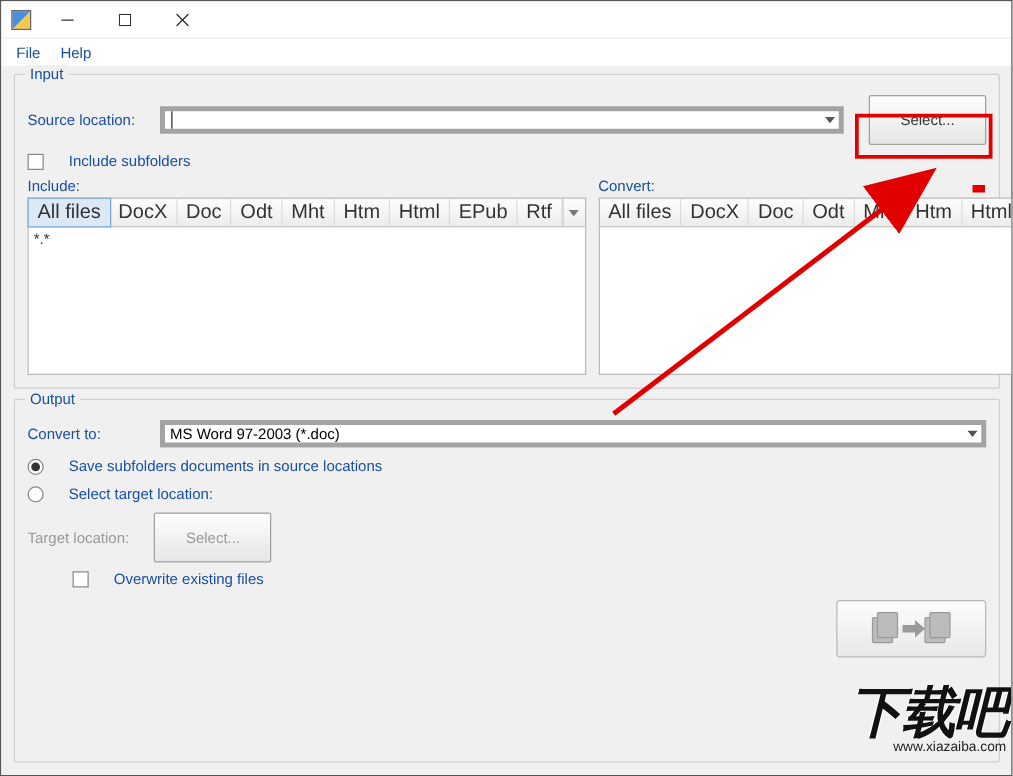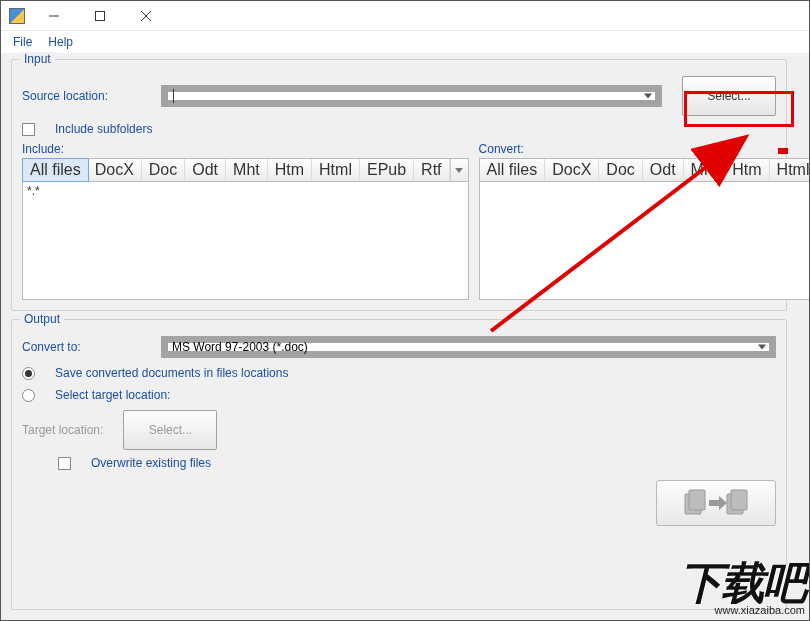--- a/index.html
+++ b/index.html
@@ -11,33 +11,33 @@
 .titlebar .title { flex: 1; color: #333; font-size: 12px; }
 .winbtns { display: flex; height: 100%; }
 .winbtn { width: 46px; display: flex; align-items: center; justify-content: center; color: #333; }
 .winbtn svg { width: 10px; height: 10px; }
 
 
 .menubar { height: 22px; display: flex; align-items: center; padding: 0 4px; background: #fff; color: #2a5db0; }
 .menuitem { padding: 2px 8px; color: #1a4fa0; }
 
 
-.content { padding: 6px 22px 10px 10px; background: #f0f0f0; height: calc(100% - 52px); display: flex; flex-direction: column; gap: 8px; }
+.content { padding: 6px 9px 10px 10px; background: #f0f0f0; height: calc(100% - 52px); display: flex; flex-direction: column; gap: 8px; }
 
 
 .groupbox { border: 1px solid #d0d0d0; border-radius: 2px; padding: 10px; background: #f0f0f0; position: relative; }
 .groupbox > .legend { position: absolute; top: -8px; left: 8px; background: #f0f0f0; padding: 0 4px; color: #1a4fa0; font-size: 12px; }
 
 
 .row { display: flex; align-items: center; gap: 20px; margin-bottom: 6px; }
 .label { color: #1a4fa0; white-space: nowrap; }
 .label.disabled { color: #999; }
 
 
-.combo { flex: 1; height: 22px; border: 7px solid #a3a3a3; background: #fff; display: flex; align-items: center; padding: 0 4px; position: relative; margin-left: 33px; }
+.combo { flex: 1; height: 22px; border: 4px solid #a3a3a3; background: #fff; display: flex; align-items: center; padding: 0 4px; position: relative; }
 .combo .caret { position: absolute; right: 3px; top: 50%; transform: translateY(-50%); width: 0; height: 0; border-left: 4px solid transparent; border-right: 4px solid transparent; border-top: 5px solid #555; }
 .combo.disabled { background: #f0f0f0; color: #999; }
 .btn { height: 40px; min-width: 94px; border: 1px solid #a0a0a0; background: linear-gradient(#fefefe,#e6e6e6); border-radius: 2px; display: flex; align-items: center; justify-content: center; color: #333; }
 .btn.disabled { color: #999; }
 .check { width: 13px; height: 13px; border: 1px solid #888; background: #fff; display: inline-block; }
 .radio { width: 13px; height: 13px; border: 1px solid #888; border-radius: 50%; background: #fff; display: inline-flex; align-items: center; justify-content: center; }
 .radio.on::after { content: ""; width: 7px; height: 7px; background: #333; border-radius: 50%; }
 
 
 .filtersplit { display: flex; gap: 10px; }
@@ -55,21 +55,21 @@
 .bigbtn { width: 120px; height: 46px; border: 1px solid #b8b8b8; background: linear-gradient(#fdfdfd,#e8e8e8); border-radius: 3px; display: flex; align-items: center; justify-content: center; margin-left: auto; }
 .bigbtn svg { width: 70px; height: 30px; }
 
 
 .redbox { position: absolute; border: 3px solid #e10000; pointer-events: none; }
 
 
 .redarrow { position: absolute; pointer-events: none; }
 
 
-.watermark { position: absolute; right: 4px; bottom: 4px; text-align: right; line-height: 1; pointer-events: none; }
+.watermark { position: absolute; right: 4px; bottom: 16px; text-align: right; line-height: 1; pointer-events: none; }
 .watermark .cn { font-size: 44px; font-weight: 900; color: #111; font-style: italic; letter-spacing: -2px; text-shadow: 1px 0 #fff, -1px 0 #fff; }
 .watermark .url { font-size: 11px; color: #222; }
 
 
 .redsq { position: absolute; width: 10px; height: 6px; background: #e10000; }
 
 
 .textcursor { width: 1px; height: 14px; background: #333; margin-left: 1px; }
 </style>
 </head>
@@ -174,21 +174,21 @@
     <div class="row" style="margin-top:6px;">
       <span class="label" style="min-width:86px;">Convert to:</span>
       <div class="combo">
         <span>MS Word 97-2003 (*.doc)</span>
         <span class="caret"></span>
       </div>
     </div>
 
     <div class="row" style="margin-top:8px;">
       <span class="radio on"></span>
-      <span class="label">Save converted documents in files locations</span>
+      <span class="label">Save subfolders documents in source locations</span>
     </div>
 
     <div class="row" style="margin-top:8px;">
       <span class="radio"></span>
       <span class="label">Select target location:</span>
     </div>
 
     <div class="row" style="margin-top:8px;">
       <span class="label disabled">Target location:</span>
       <div class="btn disabled">

